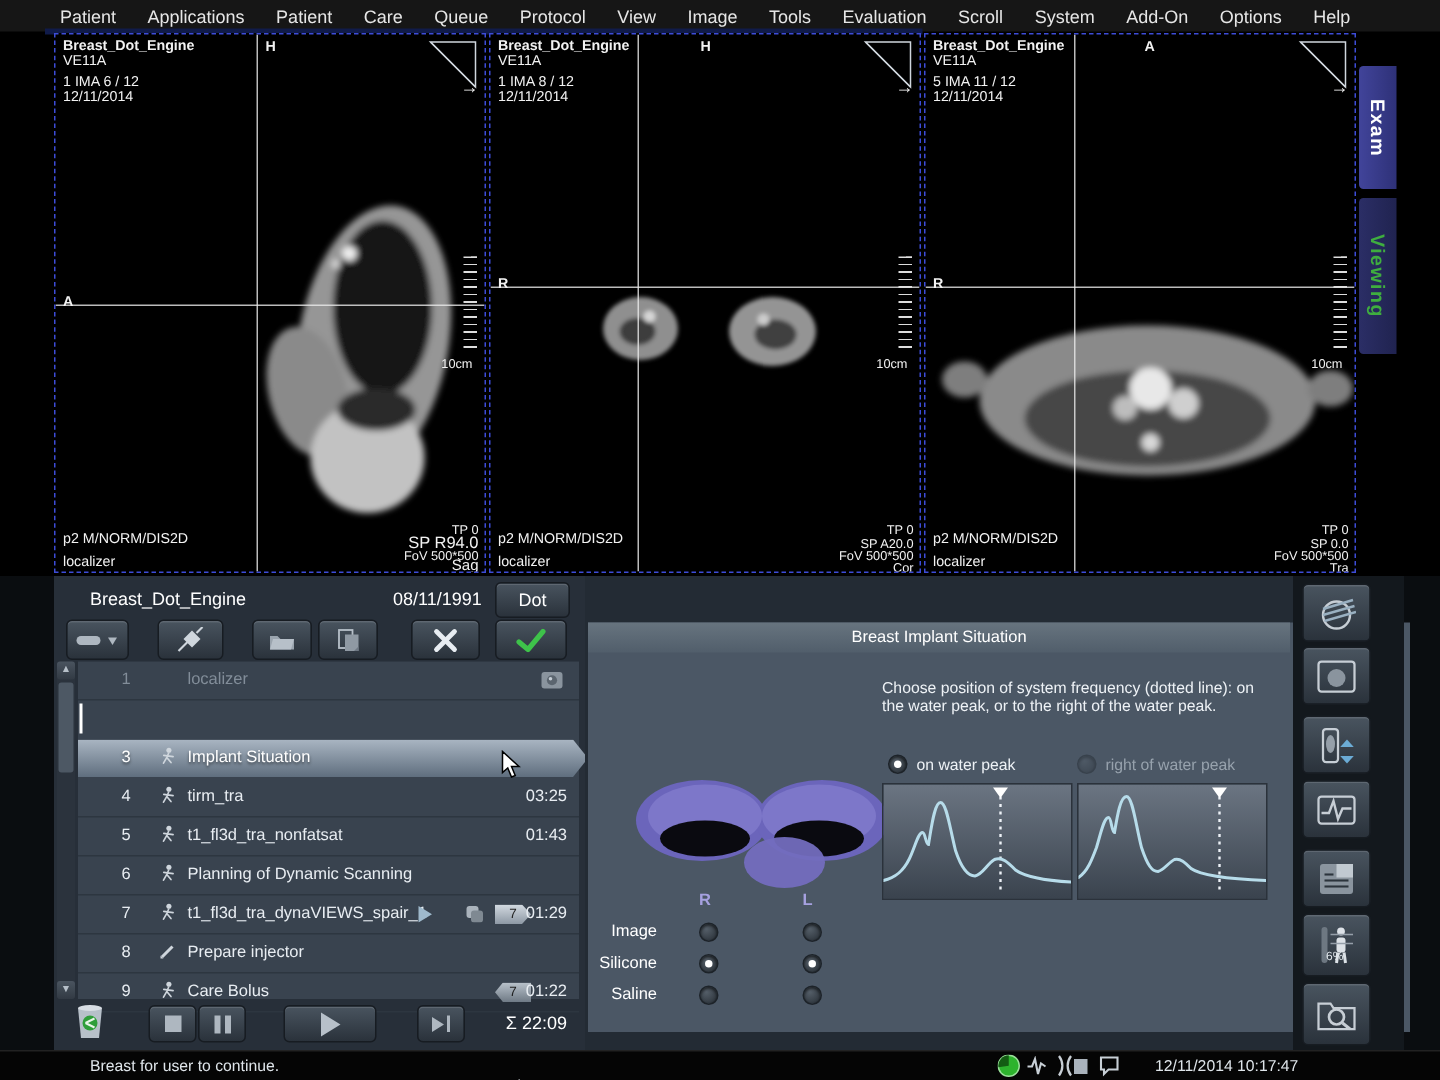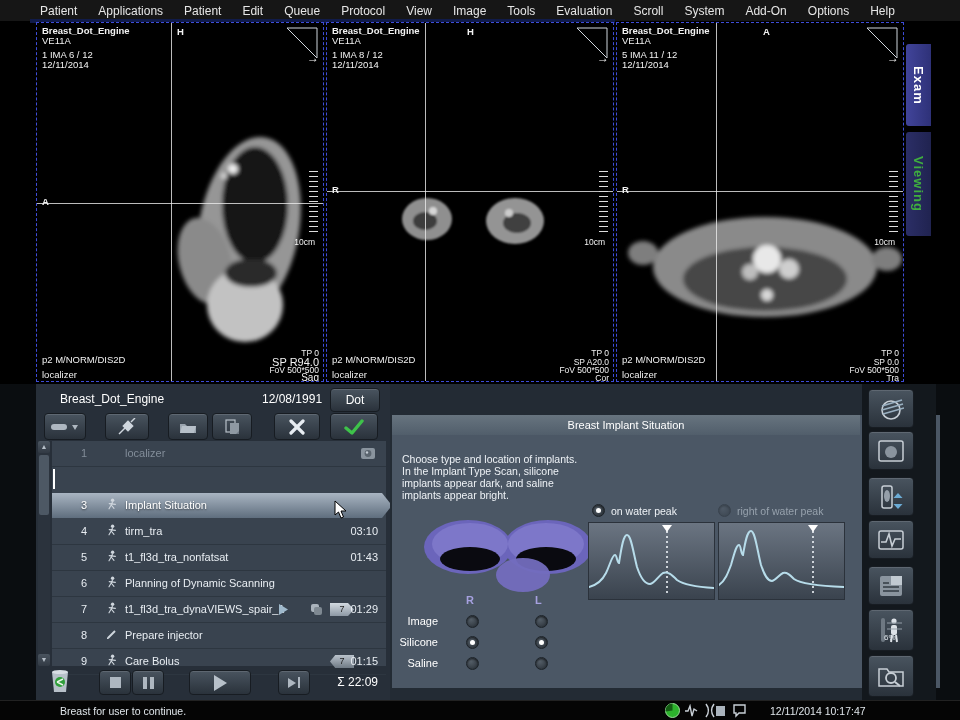--- a/index.html
+++ b/index.html
@@ -111,21 +111,21 @@
       <filter id="blur1">
           <feGaussianBlur stdDeviation="1.3"></feGaussianBlur>
         </filter>
     </defs>
   </svg>
 
   <div id="menubar">
     <span class="mi">Patient</span>
     <span class="mi">Applications</span>
     <span class="mi">Patient</span>
-    <span class="mi">Edit</span>
+    <span class="mi">Care</span>
     <span class="mi">Queue</span>
     <span class="mi">Protocol</span>
     <span class="mi">View</span>
     <span class="mi">Image</span>
     <span class="mi">Tools</span>
     <span class="mi">Evaluation</span>
     <span class="mi">Scroll</span>
     <span class="mi">System</span>
     <span class="mi">Add-On</span>
     <span class="mi">Options</span>
@@ -242,21 +242,21 @@
     <span>Exam</span>
   </div>
   <div class="sidetab" id="tab-viewing">
     <span>Viewing</span>
   </div>
 
   <div id="bottom">
 
     <div id="exam-panel">
       <div class="ep-name">Breast_Dot_Engine</div>
-      <div class="ep-date">12/08/1991</div>
+      <div class="ep-date">08/11/1991</div>
       <div class="btn" id="dot-btn">Dot</div>
 
       <div class="btn tb" style="left:8px;width:40px;">
         <svg width="30" height="14">
           <rect x="1" y="4" width="16" height="6" rx="3" fill="#aeb7c0"></rect>
           <polygon points="22,5 28,5 25,10" fill="#aeb7c0"></polygon>
         </svg>
       </div>
       <div class="btn tb" style="left:69px;width:42px;">
         <svg width="20" height="18">
@@ -312,21 +312,21 @@
               <use href="#sym-person"></use>
             </svg>
           <span class="sname">Implant Situation</span>
         </div>
         <div class="step" style="top:78px;">
           <span class="snum">4</span>
           <svg class="sic" width="12" height="12">
               <use href="#sym-person"></use>
             </svg>
           <span class="sname">tirm_tra</span>
-          <span class="stime">03:10</span>
+          <span class="stime">03:25</span>
         </div>
         <div class="step" style="top:104px;">
           <span class="snum">5</span>
           <svg class="sic" width="12" height="12">
               <use href="#sym-person"></use>
             </svg>
           <span class="sname">t1_fl3d_tra_nonfatsat</span>
           <span class="stime">01:43</span>
         </div>
         <div class="step" style="top:130px;">
@@ -360,21 +360,21 @@
           </svg>
           <span class="sname">Prepare injector</span>
         </div>
         <div class="step" style="top:208px;">
           <span class="snum">9</span>
           <svg class="sic" width="12" height="12">
               <use href="#sym-person"></use>
             </svg>
           <span class="sname">Care Bolus</span>
           <span class="sic" style="left:278px;top:6px;width:24px;height:13px;background:linear-gradient(180deg,#b9c2cb,#6f7a85);clip-path:polygon(0 50%,22% 0,100% 0,100% 100%,22% 100%);color:#1c1c1c;font-size:9px;text-align:center;line-height:13px;">7</span>
-          <span class="stime">01:15</span>
+          <span class="stime">01:22</span>
         </div>
       </div>
       <div id="curbar"></div>
 
       <svg class="tr" style="left:13px;width:22px;height:26px;top:284px;">
         <path d="M3 4 L19 4 L17 24 L5 24 Z" fill="#b7c0c9"></path>
         <ellipse cx="11" cy="4" rx="8" ry="2" fill="#d7dde3"></ellipse>
         <circle cx="11" cy="14" r="5" fill="#2f9e3a"></circle>
         <path d="M8 14 L14 11 M8 14 L14 17" stroke="#e8f5e8" stroke-width="1.4"></path>
       </svg>
@@ -396,21 +396,21 @@
           <div style="width:2.5px;height:11px;background:#aeb7c0;"></div>
         </div>
       </div>
       <div id="total">Σ 22:09</div>
     </div>
 
     <div id="dot-wrap">
       <div id="dot-card">
         <div id="dc-title">Breast Implant Situation</div>
 
-        <div class="dc-text" style="left:10px;top:38px;width:178px;">Choose type and location of implants. In the Implant Type Scan, silicone implants appear dark, and saline implants appear bright.</div>
+        <div class="dc-text" style="left:196px;top:38px;width:262px;">Choose position of system frequency (dotted line): on the water peak, or to the right of the water peak.</div>
 
         <div style="position:absolute;left:200px;top:86px;">
           <span class="radio on"></span><span class="rlabel">on water peak</span>
         </div>
         <div style="position:absolute;left:326px;top:86px;">
           <span class="radio dis"></span><span class="rlabel dis">right of water peak</span>
         </div>
 
         <svg style="position:absolute;left:28px;top:98px;" width="178" height="82">
           <g>

